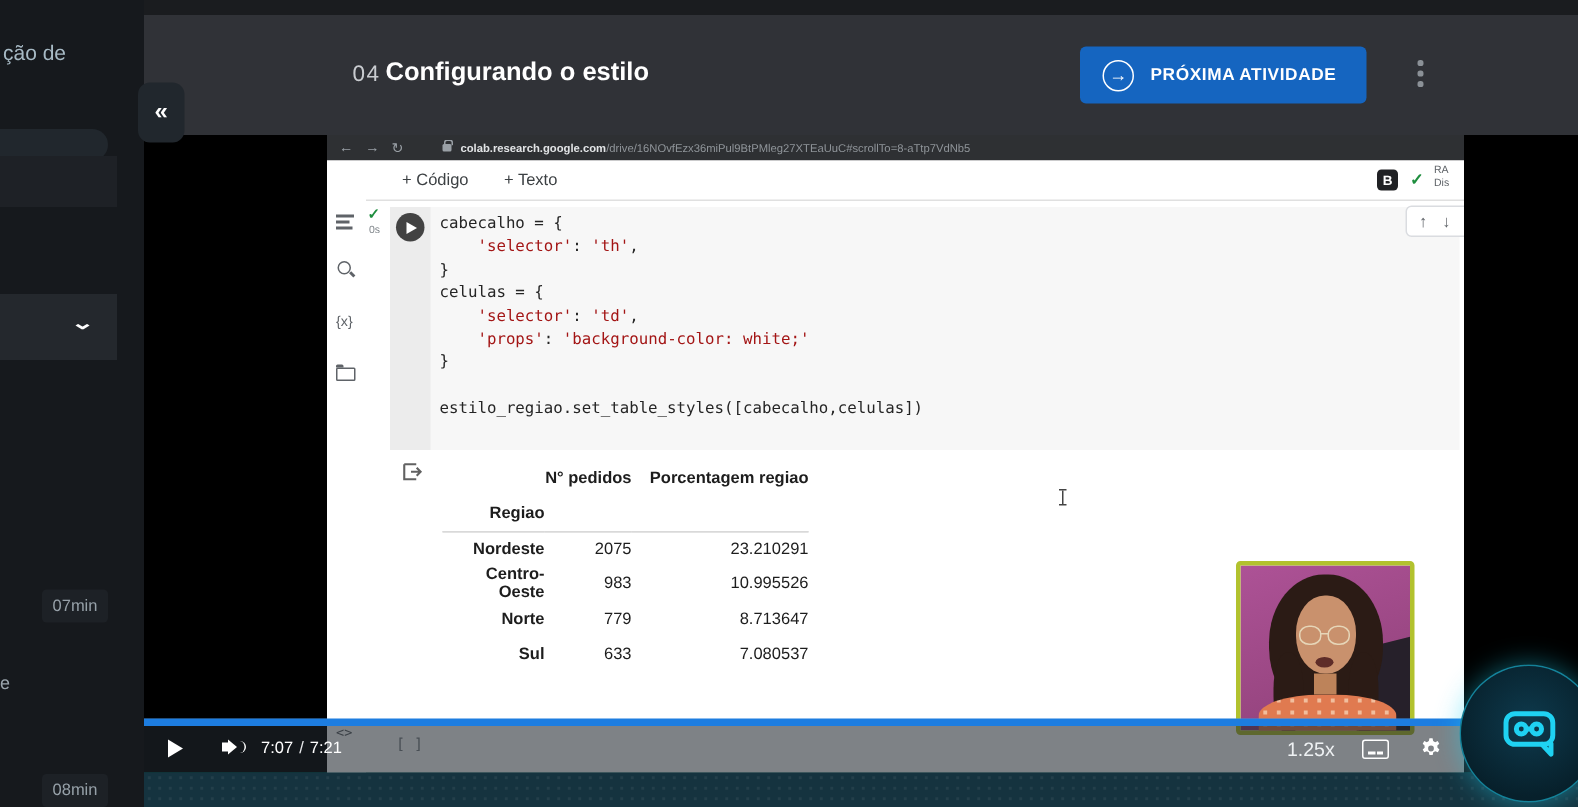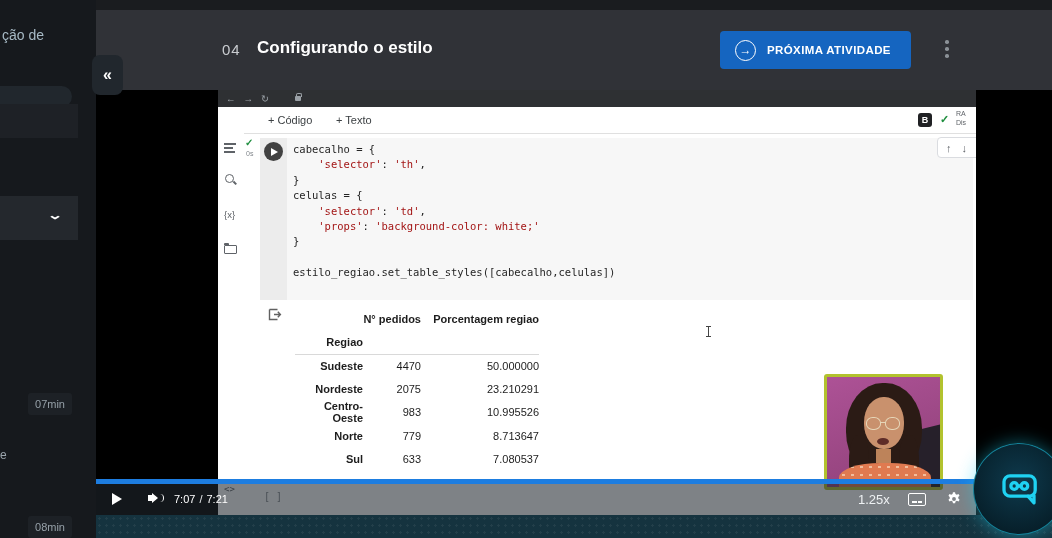--- a/index.html
+++ b/index.html
@@ -20,21 +20,21 @@
   .sb-badge.b2 { top:516px; }
   .sb-clipped-letter { position:absolute; left:0; top:448px; font-size:12px; color:#9aa4ac; }
 
   .collapse-btn { position:absolute; left:92px; top:55px; width:31px; height:40px; background:#21272d;
                   border-radius:8px; z-index:5; display:flex; align-items:center; justify-content:center;
                   color:#fff; font-size:16px; font-weight:bold; cursor:pointer; }
 
   
   .main-top-strip { position:absolute; left:96px; top:0; width:956px; height:10px; background:#1a1c1f; z-index:1; }
   .header { position:absolute; left:96px; top:10px; width:956px; height:80px; background:#303237; z-index:1; }
-  .lesson-number { position:absolute; left:126px; top:31px; font-size:15px; color:#c9ccd0; letter-spacing:1px; }
+  .lesson-number { position:absolute; left:139px; top:31px; font-size:15px; color:#c9ccd0; letter-spacing:1px; }
   .lesson-title { position:absolute; left:161px; top:28px; font-size:17px; font-weight:bold; color:#fff; }
   .next-btn { position:absolute; left:624px; top:21px; width:191px; height:38px; background:#1565c0; border:none;
               border-radius:4px; display:flex; align-items:center; gap:11px; padding-left:15px; cursor:pointer; }
   .next-btn-icon { width:21px; height:21px; border:1.6px solid #fff; border-radius:50%; color:#fff;
                    display:flex; align-items:center; justify-content:center; font-size:12px; }
   .next-btn-label { color:#fff; font-size:11.5px; font-weight:bold; letter-spacing:.4px;text-align:right; }
   .kebab { position:absolute; left:849px; top:30px; width:4px; cursor:pointer; }
   .kebab i { display:block; width:3.5px; height:3.5px; border-radius:50%; background:#8b9197; margin-bottom:3.5px; }
 
   
@@ -196,20 +196,21 @@
 
   <div class="video-black"></div>
 
   <div class="colab">
 
     <div class="browser-bar">
       <span class="nav-glyph">←</span>
       <span class="nav-glyph">→</span>
       <span class="nav-glyph">↻</span>
       <span class="lock-icon"></span>
+      <span class="url"><span class="domain">colab.research.google.com</span><span class="path">/drive/16NOvfEzx36miPul9BtPMleg27XTEaUuC#scrollTo=8-aTtp7VdNb5</span></span>
     </div>
 
     <div class="colab-toolbar">
       <span class="tb-add code">+ Código</span>
       <span class="tb-add text">+ Texto</span>
       <span class="tb-avatar">B</span>
       <span class="tb-check">✓</span>
       <span class="tb-res">
         <span>RA</span><br><span>Dis</span>
       </span>
@@ -269,25 +270,20 @@
           <th>N° pedidos</th>
           <th>Porcentagem regiao</th>
         </tr>
         <tr class="idx">
           <th>Regiao</th>
           <th></th>
             <th></th>
         </tr>
       </thead>
       <tbody>
-          <tr>
-            <th>Sudeste</th>
-            <td>4470</td>
-            <td>50.000000</td>
-          </tr>
           <tr>
             <th>Nordeste</th>
             <td>2075</td>
             <td>23.210291</td>
           </tr>
           <tr>
             <th>Centro-Oeste</th>
             <td>983</td>
             <td>10.995526</td>
           </tr>

